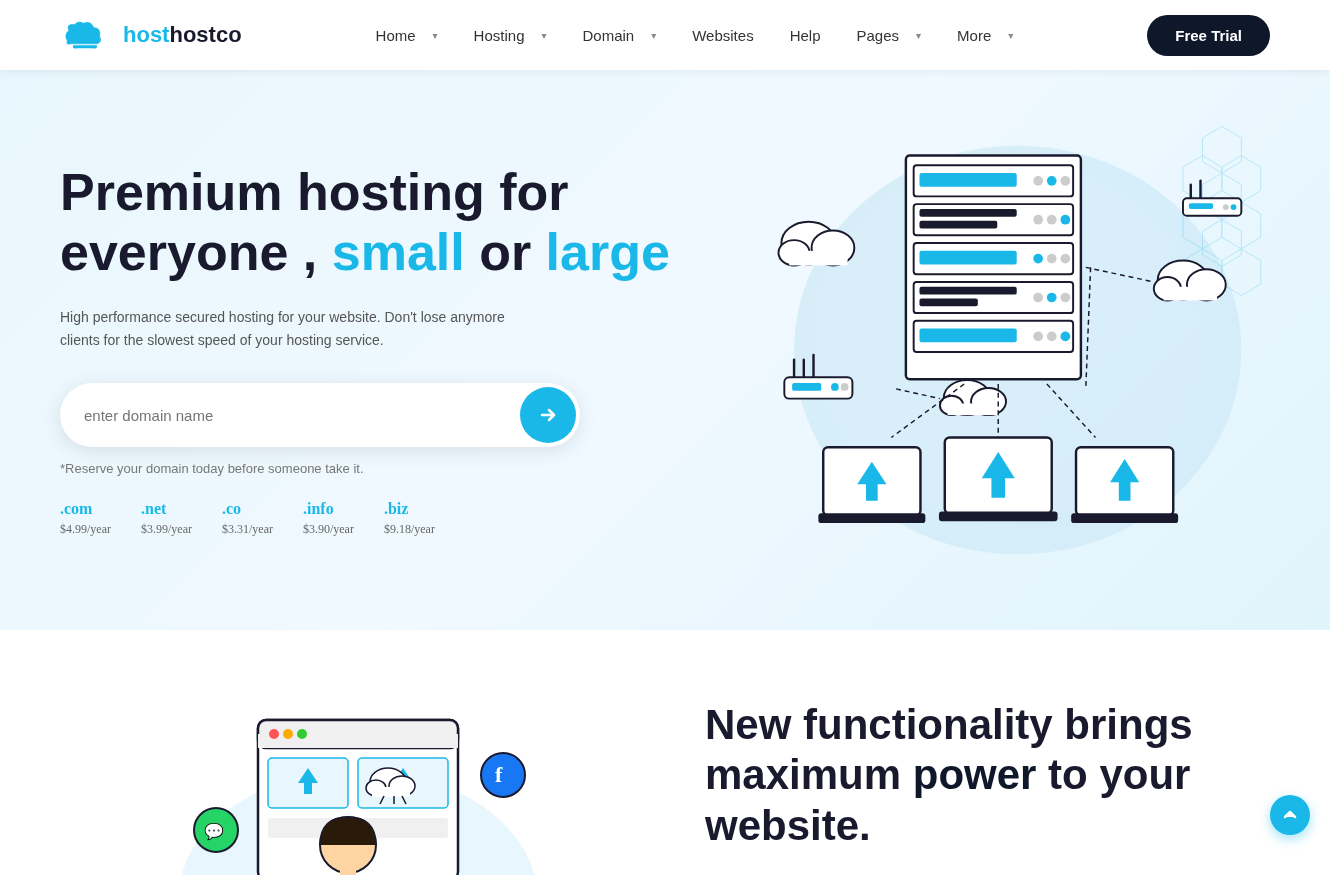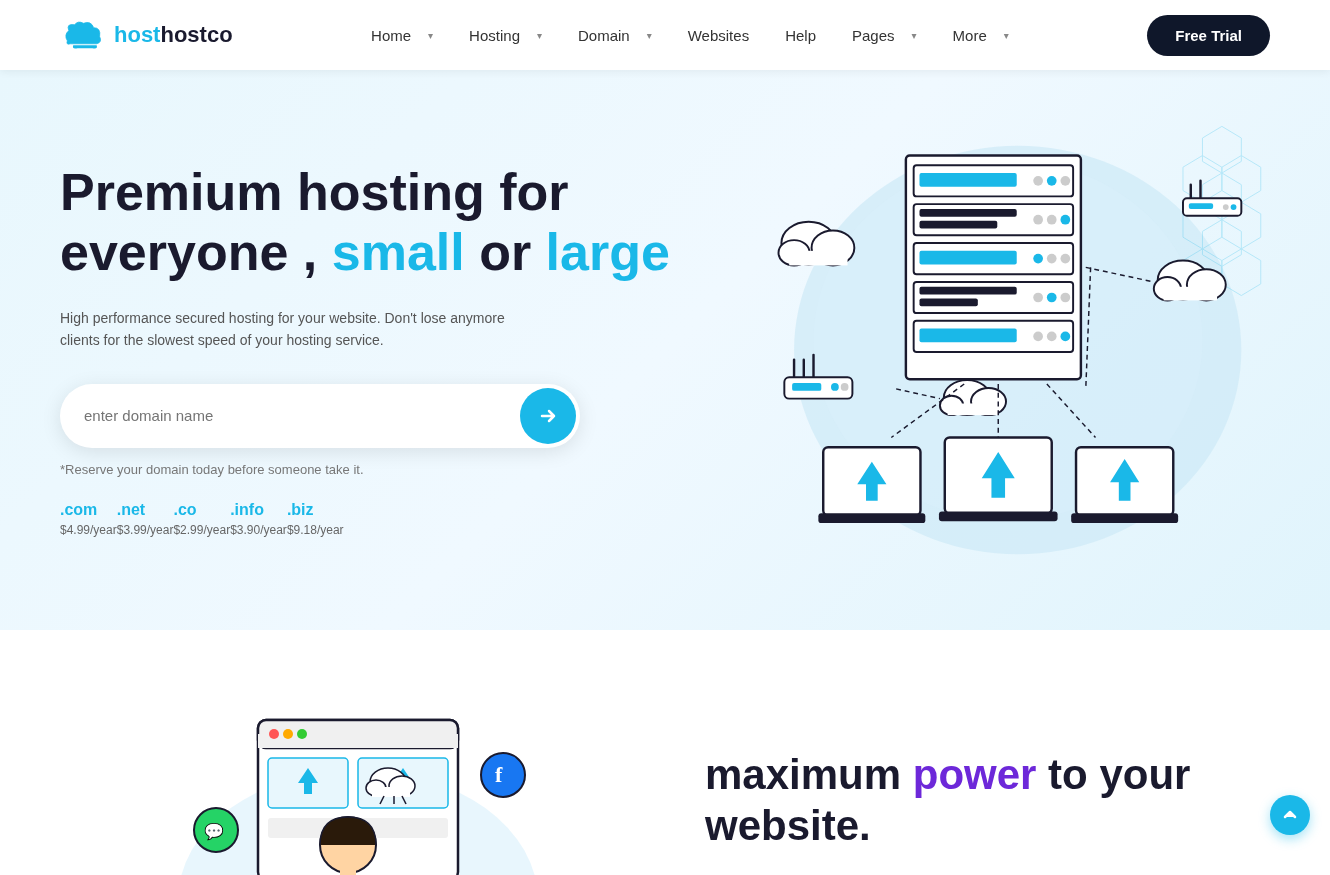--- a/index.html
+++ b/index.html
@@ -13,21 +13,21 @@
       padding: 0 60px;
       height: 70px;
       background: #fff;
       box-shadow: 0 2px 8px rgba(0,0,0,0.06);
       position: relative;
       z-index: 10;
     }
     .logo-area {
       display: flex;
       align-items: center;
-      gap: 10px;
+      gap: 19px;
     }
     .logo-icon {
       width: 44px;
       height: 30px;
     }
     .logo-text {
       font-size: 22px;
       font-weight: 700;
       color: #1a1a2e;
     }
@@ -137,20 +137,22 @@
       flex-shrink: 0;
     }
     .search-btn svg { fill: #fff; }
     .search-note {
       font-size: 13px;
       color: #777;
       margin-bottom: 24px;
     }
     .domain-prices {
       display: flex;
+      gap: 30px;
+      font-family: Liberation Serif, serif;
     }
     .domain-item { display: flex; flex-direction: column; gap: 4px; }
     .domain-ext {
       font-size: 16px;
       font-weight: 700;
       color: #1ab8e8;
     }
     .domain-price {
       font-size: 12px;
       color: #666;
@@ -175,21 +177,21 @@
       padding-left: 40px;
       padding-top: 10px;
     }
     .section2-title {
       font-size: 42px;
       font-weight: 800;
       color: #1a1a2e;
       line-height: 1.2;
       margin-bottom: 18px;
     }
-    .section2-title .accent { color: #6d28d9; }
+    .section2-title .accent { color: #0f172a; }
     .section2-text {
       font-size: 15px;
       color: #666;
       line-height: 1.7;
     }
 
     
     .scroll-top {
       position: fixed;
       bottom: 40px;
@@ -277,21 +279,21 @@
       <div class="domain-item">
         <span class="domain-ext">.com</span>
         <span class="domain-price">$4.99/year</span>
       </div>
       <div class="domain-item">
         <span class="domain-ext">.net</span>
         <span class="domain-price">$3.99/year</span>
       </div>
       <div class="domain-item">
         <span class="domain-ext">.co</span>
-        <span class="domain-price">$2.99/year</span>
+        <span class="domain-price">$3.31/year</span>
       </div>
       <div class="domain-item">
         <span class="domain-ext">.info</span>
         <span class="domain-price">$3.90/year</span>
       </div>
       <div class="domain-item">
         <span class="domain-ext">.biz</span>
         <span class="domain-price">$9.18/year</span>
       </div>
     </div>
@@ -493,21 +495,21 @@
       <rect x="328" y="244" width="20" height="12" rx="2" fill="#e8f7fd"></rect>
       <rect x="352" y="244" width="40" height="4" rx="2" fill="#ddd"></rect>
       <rect x="352" y="252" width="30" height="4" rx="2" fill="#ddd"></rect>
       <rect x="352" y="278" width="12" height="18" rx="2" fill="#1a1a2e"></rect>
       <rect x="338" y="280" width="44" height="6" rx="3" fill="#1a1a2e"></rect>
     </svg>
   </div>
 
   <div class="section2-right">
     <h2 class="section2-title">
-      <br>
+      <span>New functionality brings</span><br>
       <span>maximum</span>
       <span class="accent">power</span>
       <span>to your</span><br>
       <span>website.</span>
     </h2>
     <p class="section2-text">Reliable web hosting solutions: empowering your online presence with unparalleled performance, exceptional support, and hassle-free...</p>
   </div>
 </section>
 
 <div class="scroll-top">

